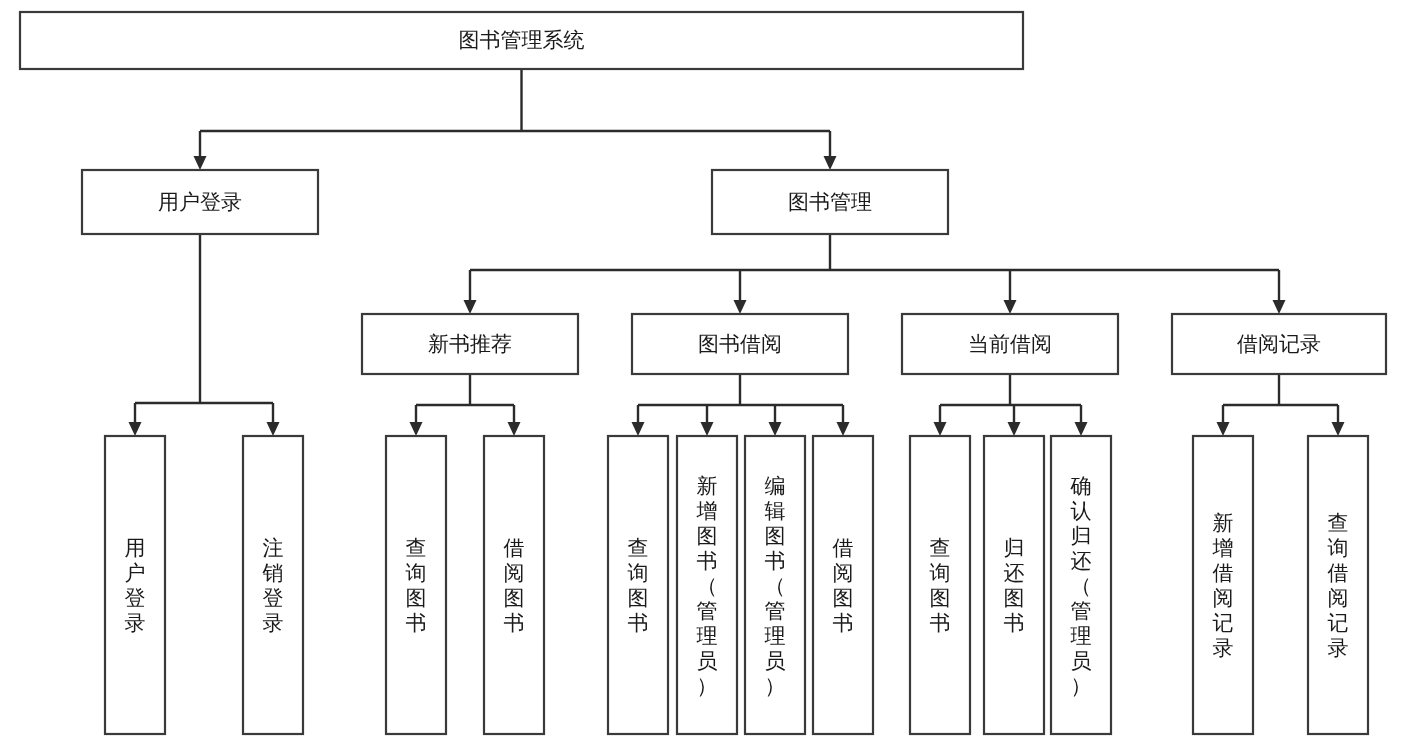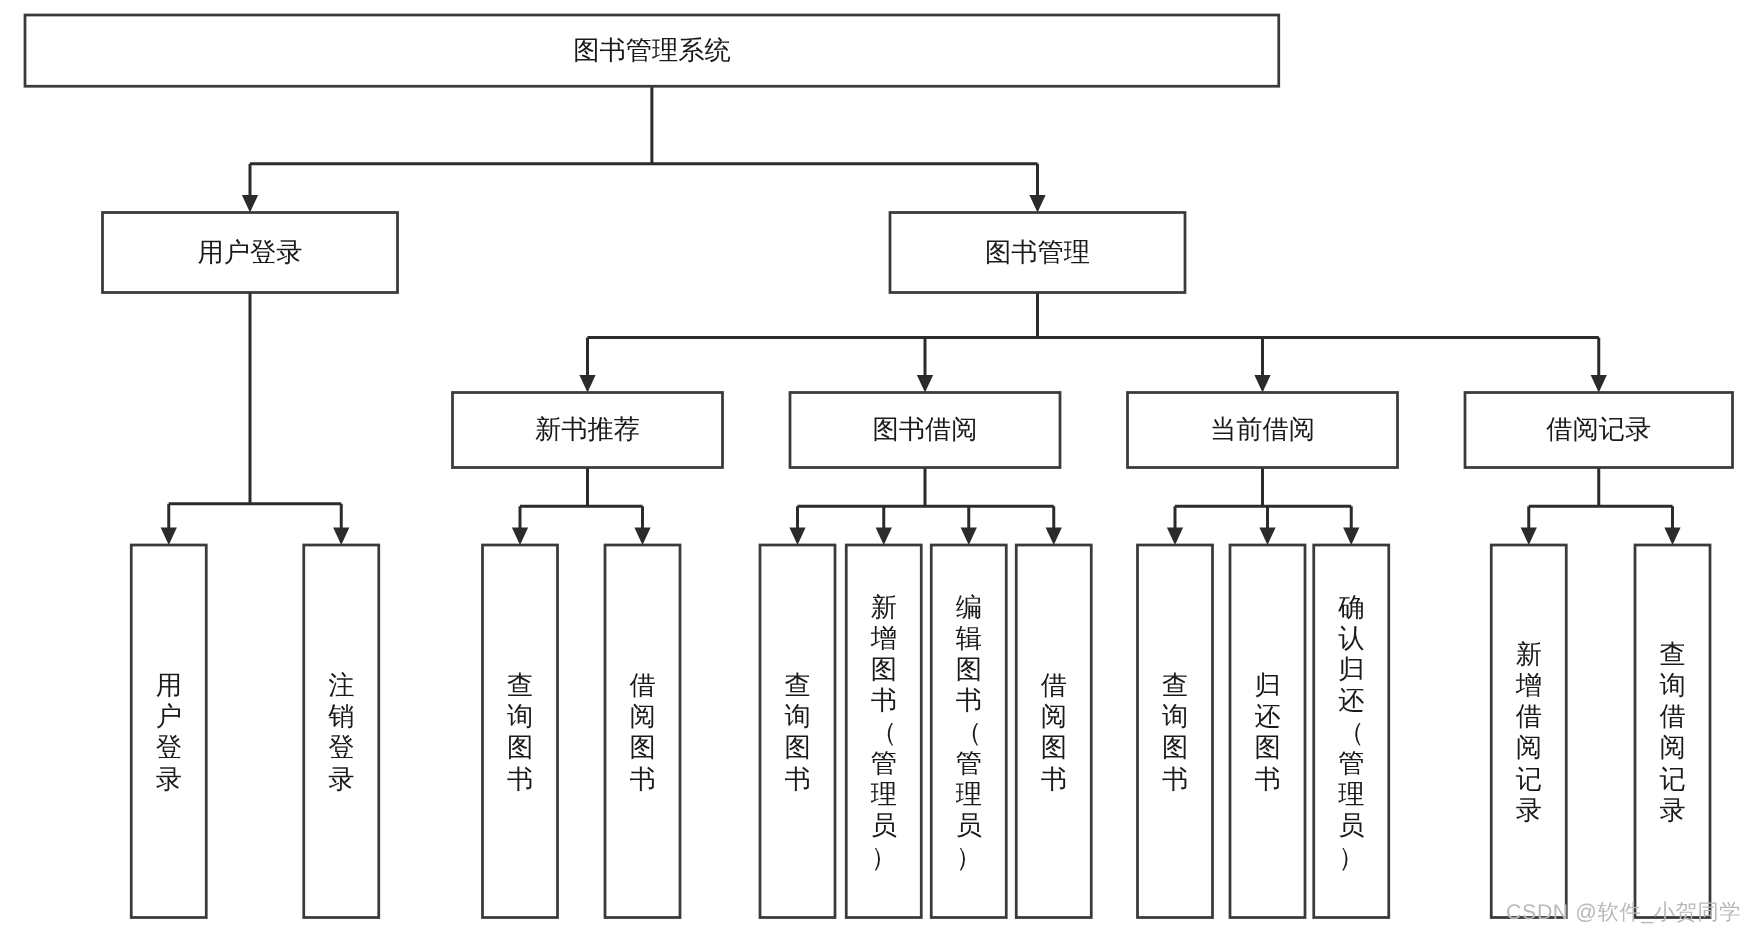--- a/index.html
+++ b/index.html
@@ -207,14 +207,13 @@
           <rect x="1193" y="436" width="60" height="298" class="node-rect"></rect>
           <text x="1223" y="530" class="node-label-v"><tspan x="1223" dy="0">新</tspan><tspan x="1223" dy="25">增</tspan><tspan x="1223" dy="25">借</tspan><tspan x="1223" dy="25">阅</tspan><tspan x="1223" dy="25">记</tspan><tspan x="1223" dy="25">录</tspan></text>
         </g>
         <g>
           <rect x="1308" y="436" width="60" height="298" class="node-rect"></rect>
           <text x="1338" y="530" class="node-label-v"><tspan x="1338" dy="0">查</tspan><tspan x="1338" dy="25">询</tspan><tspan x="1338" dy="25">借</tspan><tspan x="1338" dy="25">阅</tspan><tspan x="1338" dy="25">记</tspan><tspan x="1338" dy="25">录</tspan></text>
         </g>
       </g>
   </svg>
 
-  <div class="watermark">CSDN @软件_小贺同学</div>
 </div>
 
 </body></html>

